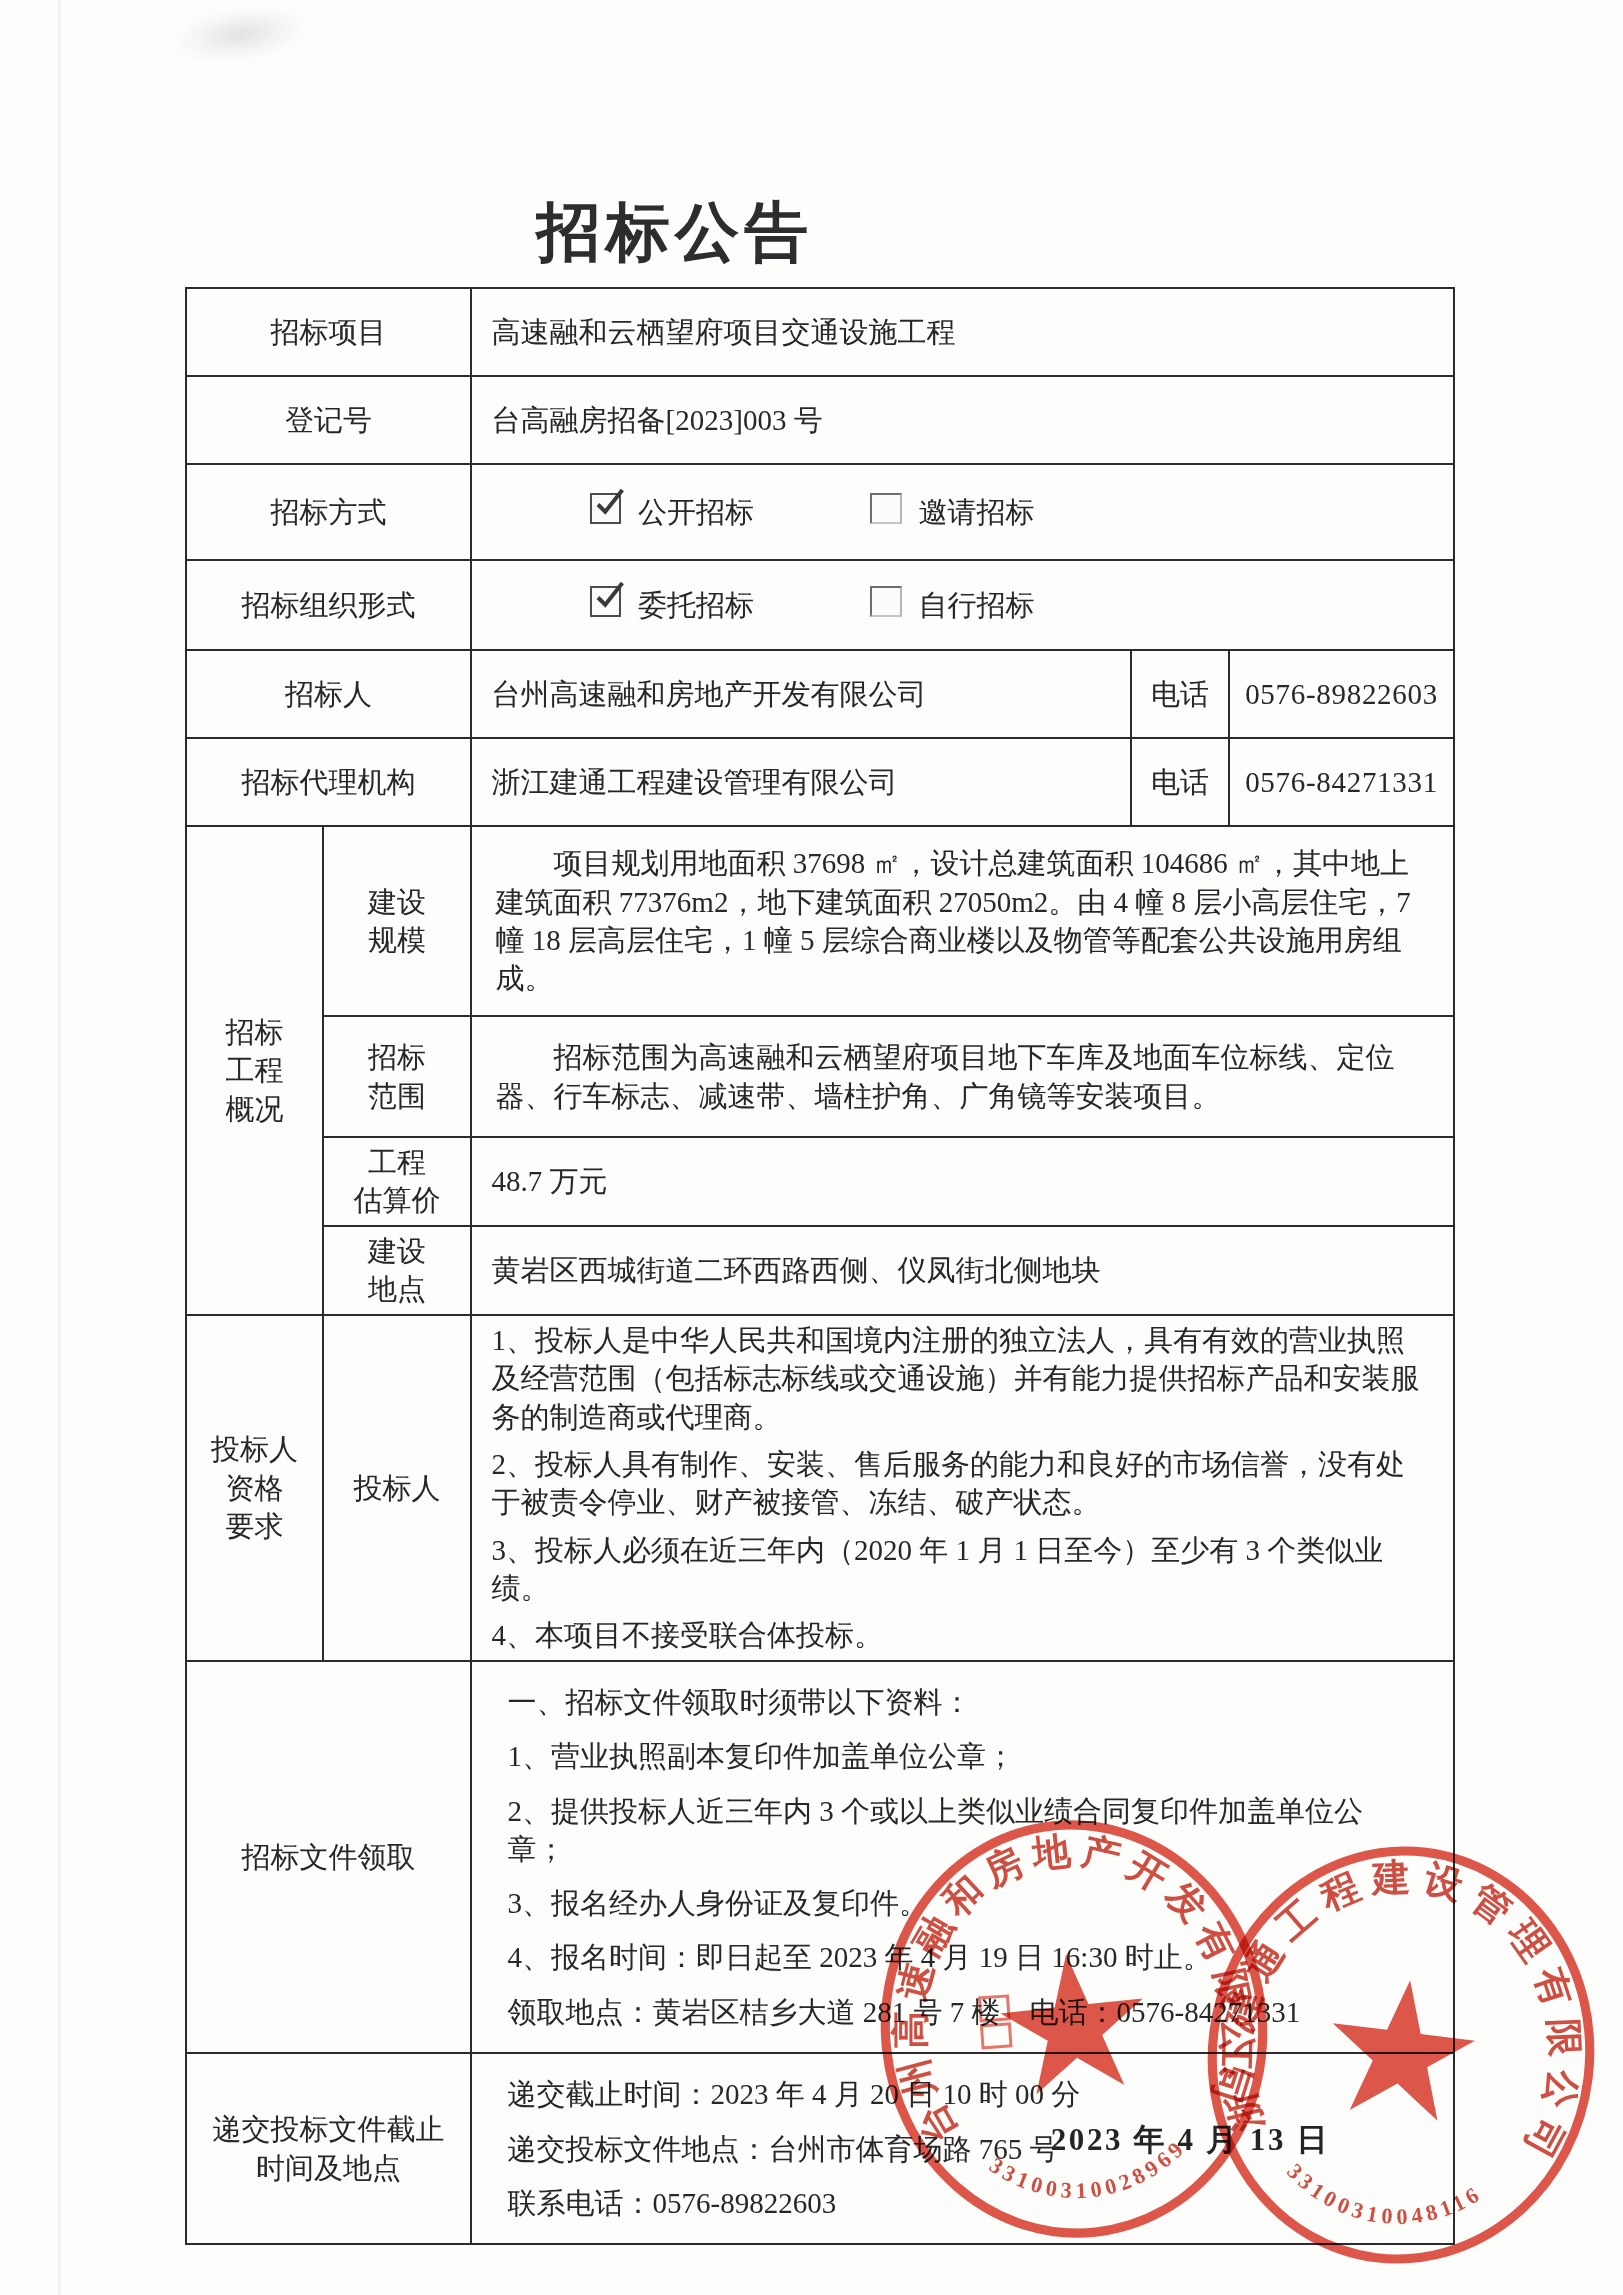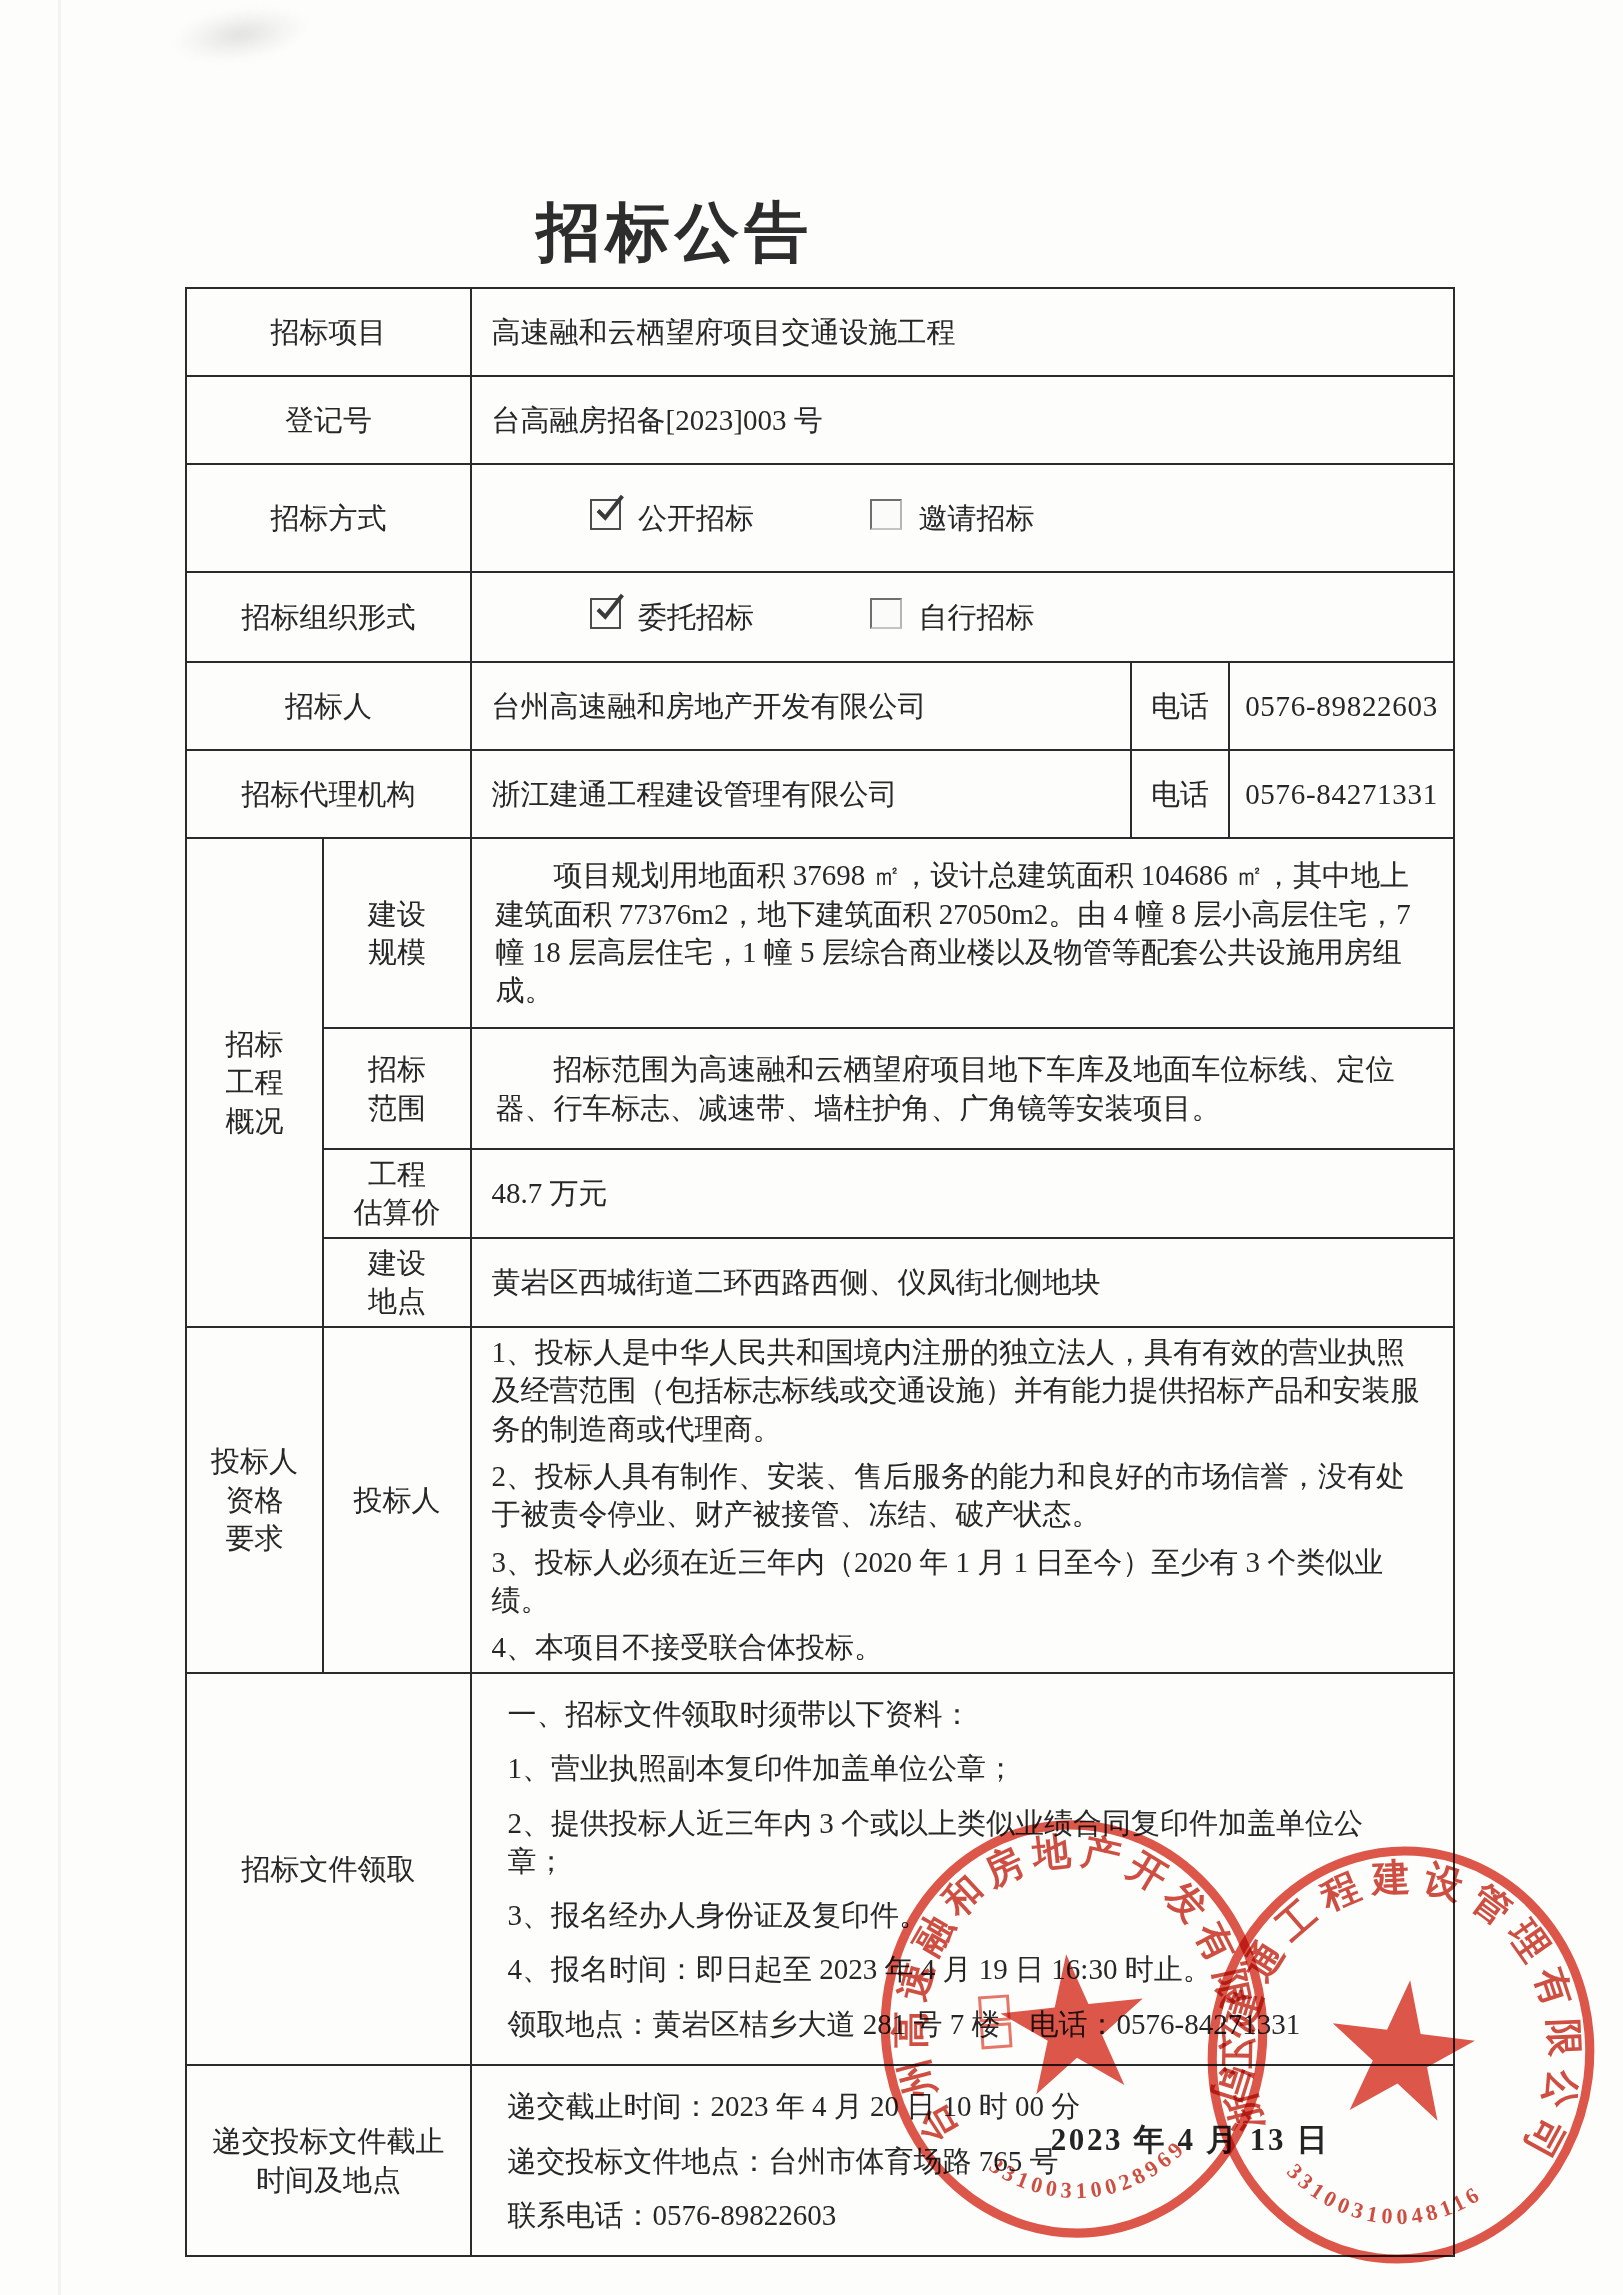--- a/index.html
+++ b/index.html
@@ -103,21 +103,21 @@
         <tr style="height:88px">
       <td class="lbl" colspan="2">招标项目</td>
       <td class="val" colspan="3">高速融和云栖望府项目交通设施工程</td>
     </tr>
 
     <tr style="height:88px">
       <td class="lbl" colspan="2">登记号</td>
       <td class="val" colspan="3">台高融房招备[2023]003 号</td>
     </tr>
 
-    <tr style="height:108px">
+    <tr style="height:96px">
       <td class="lbl" colspan="2">招标方式</td>
       <td class="val" colspan="3">
         <div class="opt-row">
           <span class="opt">
             <span class="checkbox">
               <svg class="check-svg" viewBox="0 0 56 56">
                     <path d="M9 28 L20 39 L46 6"></path>
                   </svg>
             </span>
             <span>公开招标</span>

